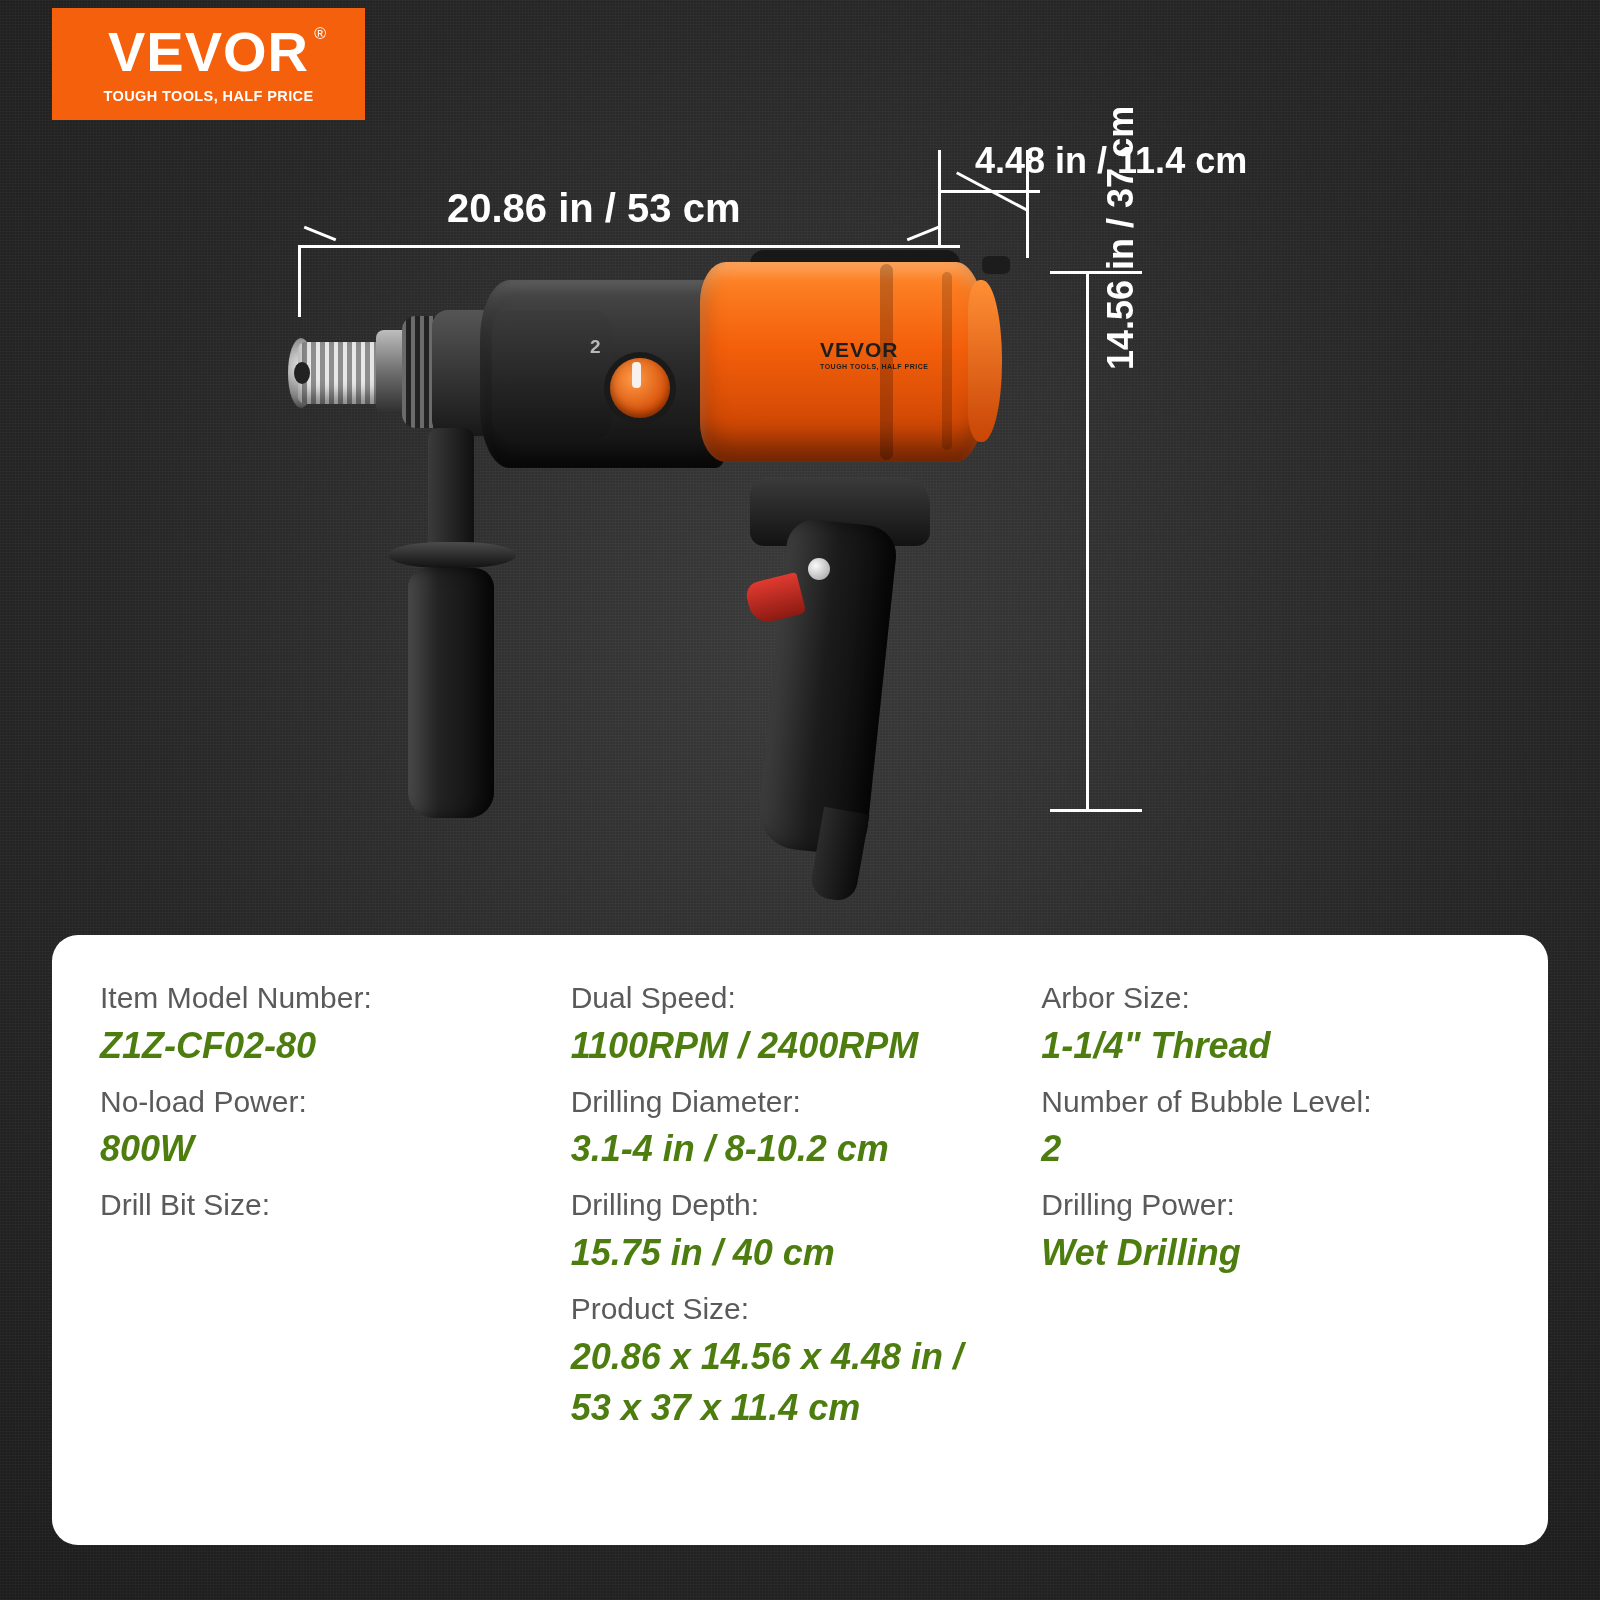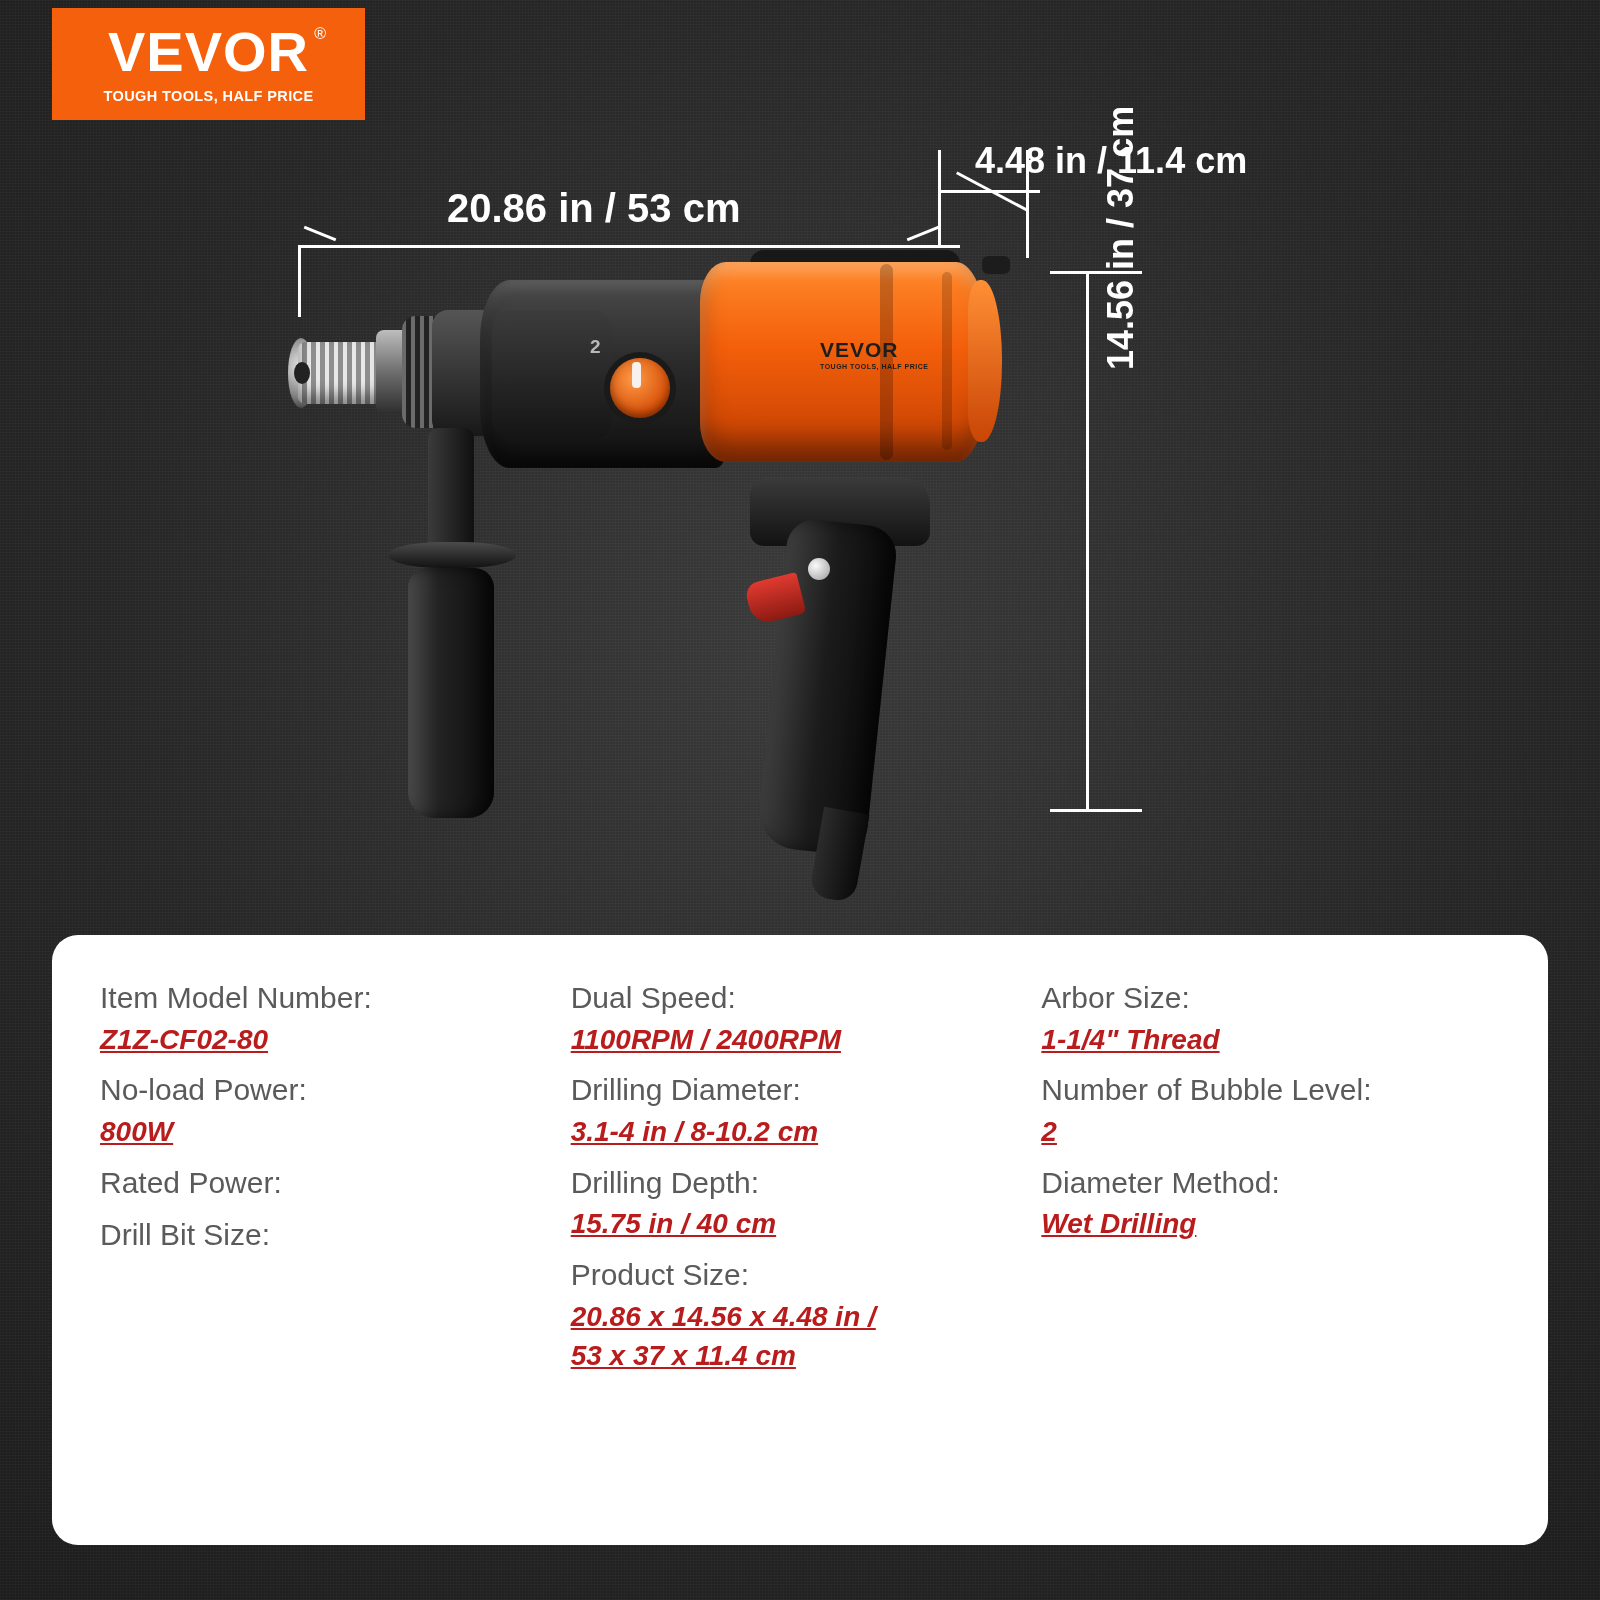--- a/index.html
+++ b/index.html
@@ -227,26 +227,25 @@
   .spec-col:nth-child(2) { padding-left: 12px; }
   .spec-col:nth-child(3) { padding-left: 12px; }
   .spec-item { margin-bottom: 10px; }
   .spec-label {
     color: #5a5a5a;
     font-size: 30px;
     line-height: 1.42;
     white-space: nowrap;
   }
   .spec-value {
-    color: #b91c1c;
-    font-size: 28px;
+    color: #4d7c0f;
+    font-size: 36px;
     font-weight: bold;
     font-style: italic;
     line-height: 1.42;
-    text-decoration: underline;
   }
   .spec-value.wrap { white-space: pre-line; }
 </style>
 </head>
 <body>
 
 <div id="page">
 
   <div id="logo">
     <div class="wordmark">
@@ -316,21 +315,20 @@
     <div class="spec-col">
       <div class="spec-item">
         <div class="spec-label">Item Model Number:</div>
         <div class="spec-value">Z1Z-CF02-80</div>
       </div>
       <div class="spec-item">
         <div class="spec-label">No-load Power:</div>
         <div class="spec-value">800W</div>
       </div>
       <div class="spec-item">
-        <div class="spec-label">Rated Power:</div>
       </div>
       <div class="spec-item">
         <div class="spec-label">Drill Bit Size:</div>
       </div>
     </div>
 
     <div class="spec-col">
       <div class="spec-item">
         <div class="spec-label">Dual Speed:</div>
         <div class="spec-value">1100RPM / 2400RPM</div>
@@ -353,19 +351,19 @@
     <div class="spec-col">
       <div class="spec-item">
         <div class="spec-label">Arbor Size:</div>
         <div class="spec-value">1-1/4" Thread</div>
       </div>
       <div class="spec-item">
         <div class="spec-label">Number of Bubble Level:</div>
         <div class="spec-value">2</div>
       </div>
       <div class="spec-item">
-        <div class="spec-label">Diameter Method:</div>
+        <div class="spec-label">Drilling Power:</div>
         <div class="spec-value">Wet Drilling</div>
       </div>
     </div>
 
   </div>
 </div>
 
 </body></html>

